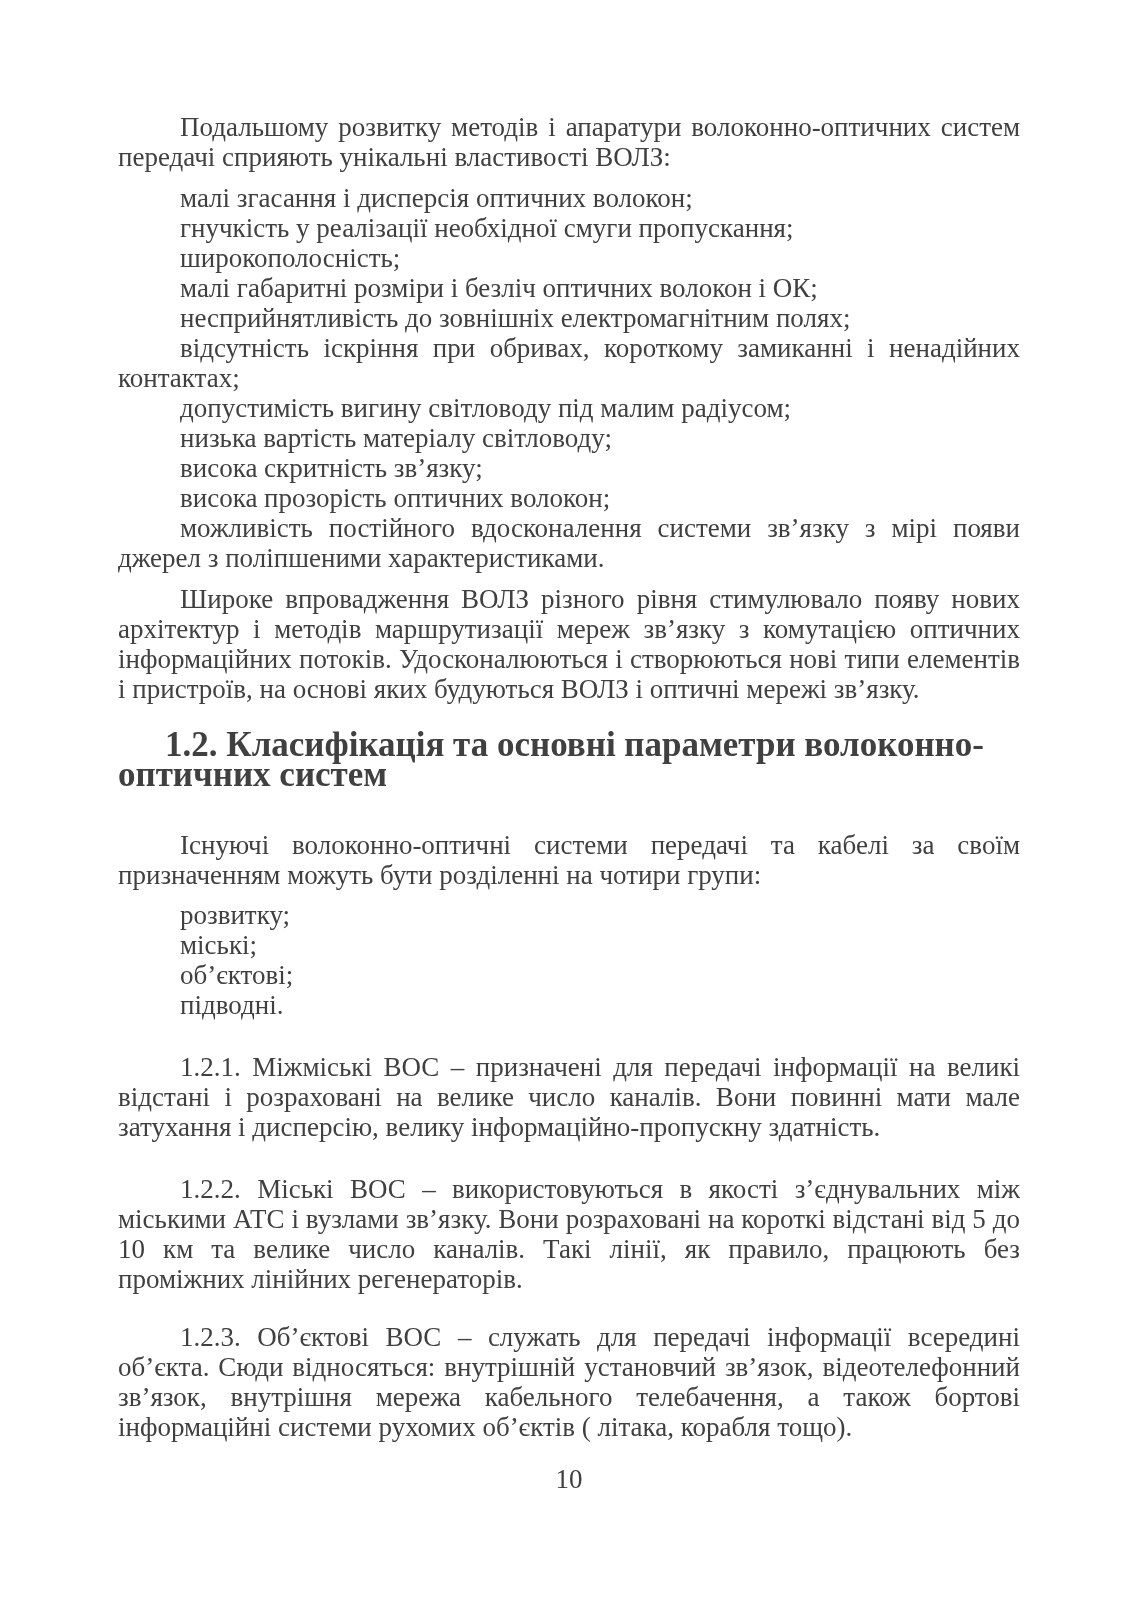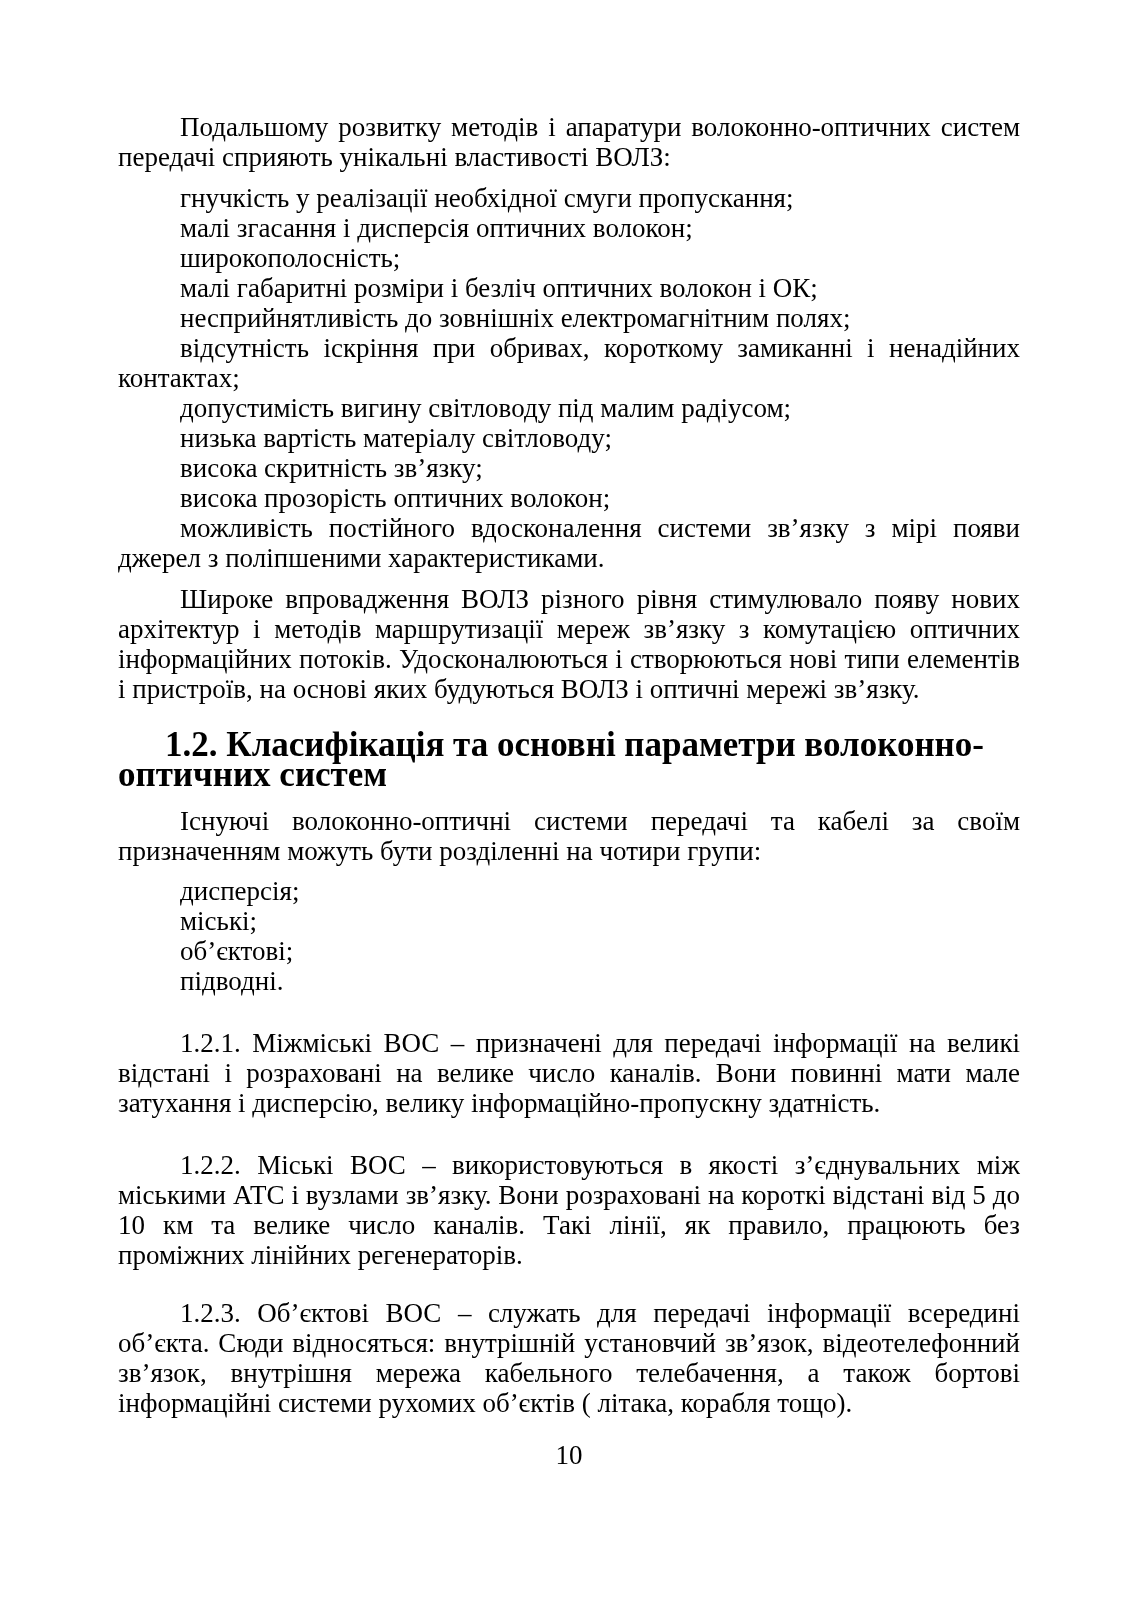--- a/index.html
+++ b/index.html
@@ -6,21 +6,21 @@
     margin: 0;
     padding: 0;
     background: #ffffff;
   }
   .page {
     position: relative;
     width: 1142px;
     height: 1529px;
     background: #ffffff;
     font-family: "Liberation Serif", serif;
-    color: #000000;
+    color: #404040;
     overflow: hidden;
   }
   .text-block {
     position: absolute;
     left: 118px;
     top: 112px;
     width: 902px;
   }
   .para {
     margin: 0;
@@ -37,21 +37,21 @@
   }
   .section-heading {
     margin: 26px 0 0 0;
     font-size: 35px;
     line-height: 30px;
     font-weight: bold;
     text-align: left;
     text-indent: 47px;
   }
   .para-classification {
-    margin-top: 16px;
+    margin-top: 40px;
   }
   .groups-list {
     margin-top: 10px;
   }
   .para-121 { margin-top: 32px; }
   .para-122 { margin-top: 32px; }
   .para-123 { margin-top: 28px; }
   .page-number {
     margin-top: 22px;
     font-size: 27px;
@@ -62,41 +62,41 @@
 </style>
 </head>
 <body>
 
 <div class="page">
   <div class="text-block">
 
     <p class="para">Подальшому розвитку методів і апаратури волоконно-оптичних систем передачі сприяють унікальні властивості ВОЛЗ:</p>
 
     <div class="props-list">
+      <p class="para">малі згасання і дисперсія оптичних волокон;</p>
       <p class="para">гнучкість у реалізації необхідної смуги пропускання;</p>
-      <p class="para">малі згасання і дисперсія оптичних волокон;</p>
       <p class="para">широкополосність;</p>
       <p class="para">малі габаритні розміри і безліч оптичних волокон і ОК;</p>
       <p class="para">несприйнятливість до зовнішніх електромагнітним полях;</p>
       <p class="para">відсутність іскріння при обривах, короткому замиканні і ненадійних контактах;</p>
       <p class="para">допустимість вигину світловоду під малим радіусом;</p>
       <p class="para">низька вартість матеріалу світловоду;</p>
       <p class="para">висока скритність зв’язку;</p>
       <p class="para">висока прозорість оптичних волокон;</p>
       <p class="para">можливість постійного вдосконалення системи зв’язку з мірі появи джерел з поліпшеними характеристиками.</p>
     </div>
 
     <p class="para para-implementation">Широке впровадження ВОЛЗ різного рівня стимулювало появу нових архітектур і методів маршрутизації мереж зв’язку з комутацією оптичних інформаційних потоків. Удосконалюються і створюються нові типи елементів і пристроїв, на основі яких будуються ВОЛЗ і оптичні мережі зв’язку.</p>
 
     <h2 class="section-heading">1.2. Класифікація та основні параметри волоконно-оптичних систем</h2>
 
     <p class="para para-classification">Існуючі волоконно-оптичні системи передачі та кабелі за своїм призначенням можуть бути розділенні на чотири групи:</p>
 
     <div class="groups-list">
-      <p class="para">дисперсія;</p>
+      <p class="para">розвитку;</p>
       <p class="para">міські;</p>
       <p class="para">об’єктові;</p>
       <p class="para">підводні.</p>
     </div>
 
     <p class="para para-121">1.2.1. Міжміські ВОС – призначені для передачі інформації на великі відстані і розраховані на велике число каналів. Вони повинні мати мале затухання і дисперсію, велику інформаційно-пропускну здатність.</p>
 
     <p class="para para-122">1.2.2. Міські ВОС – використовуються в якості з’єднувальних між міськими АТС і вузлами зв’язку. Вони розраховані на короткі відстані від 5 до 10 км та велике число каналів. Такі лінії, як правило, працюють без проміжних лінійних регенераторів.</p>
 
     <p class="para para-123">1.2.3. Об’єктові ВОС – служать для передачі інформації всередині об’єкта. Сюди відносяться: внутрішній установчий зв’язок, відеотелефонний зв’язок, внутрішня мережа кабельного телебачення, а також бортові інформаційні системи рухомих об’єктів ( літака, корабля тощо).</p>

